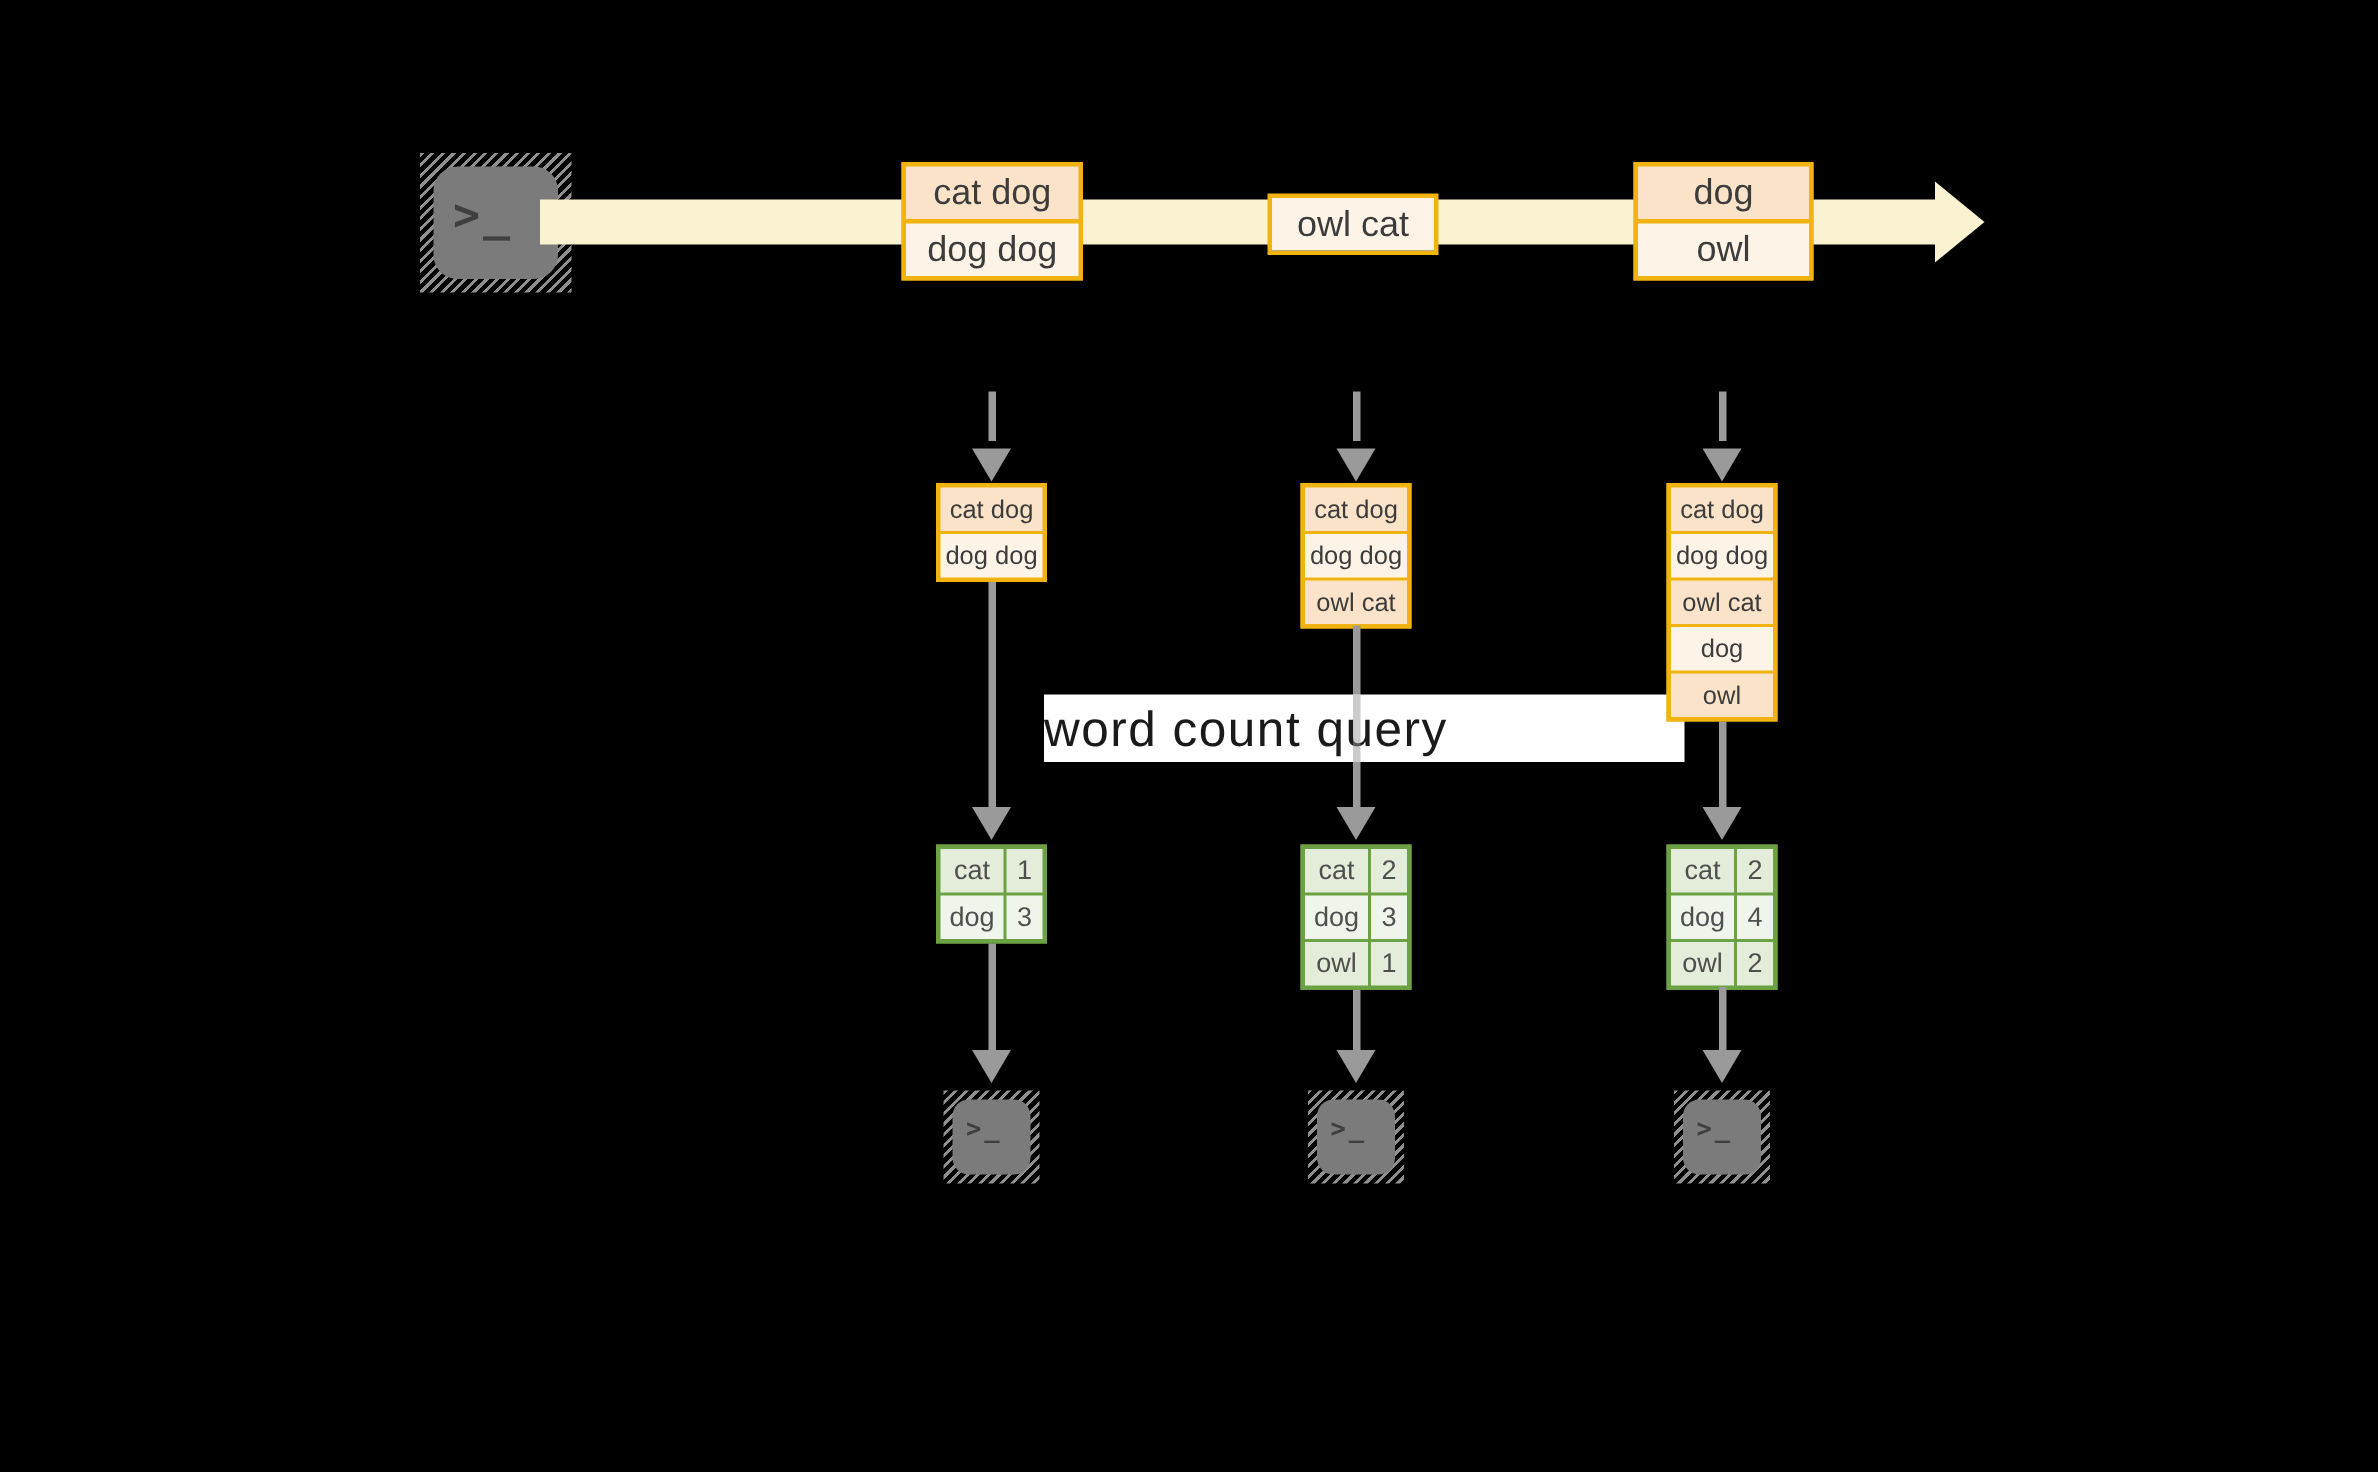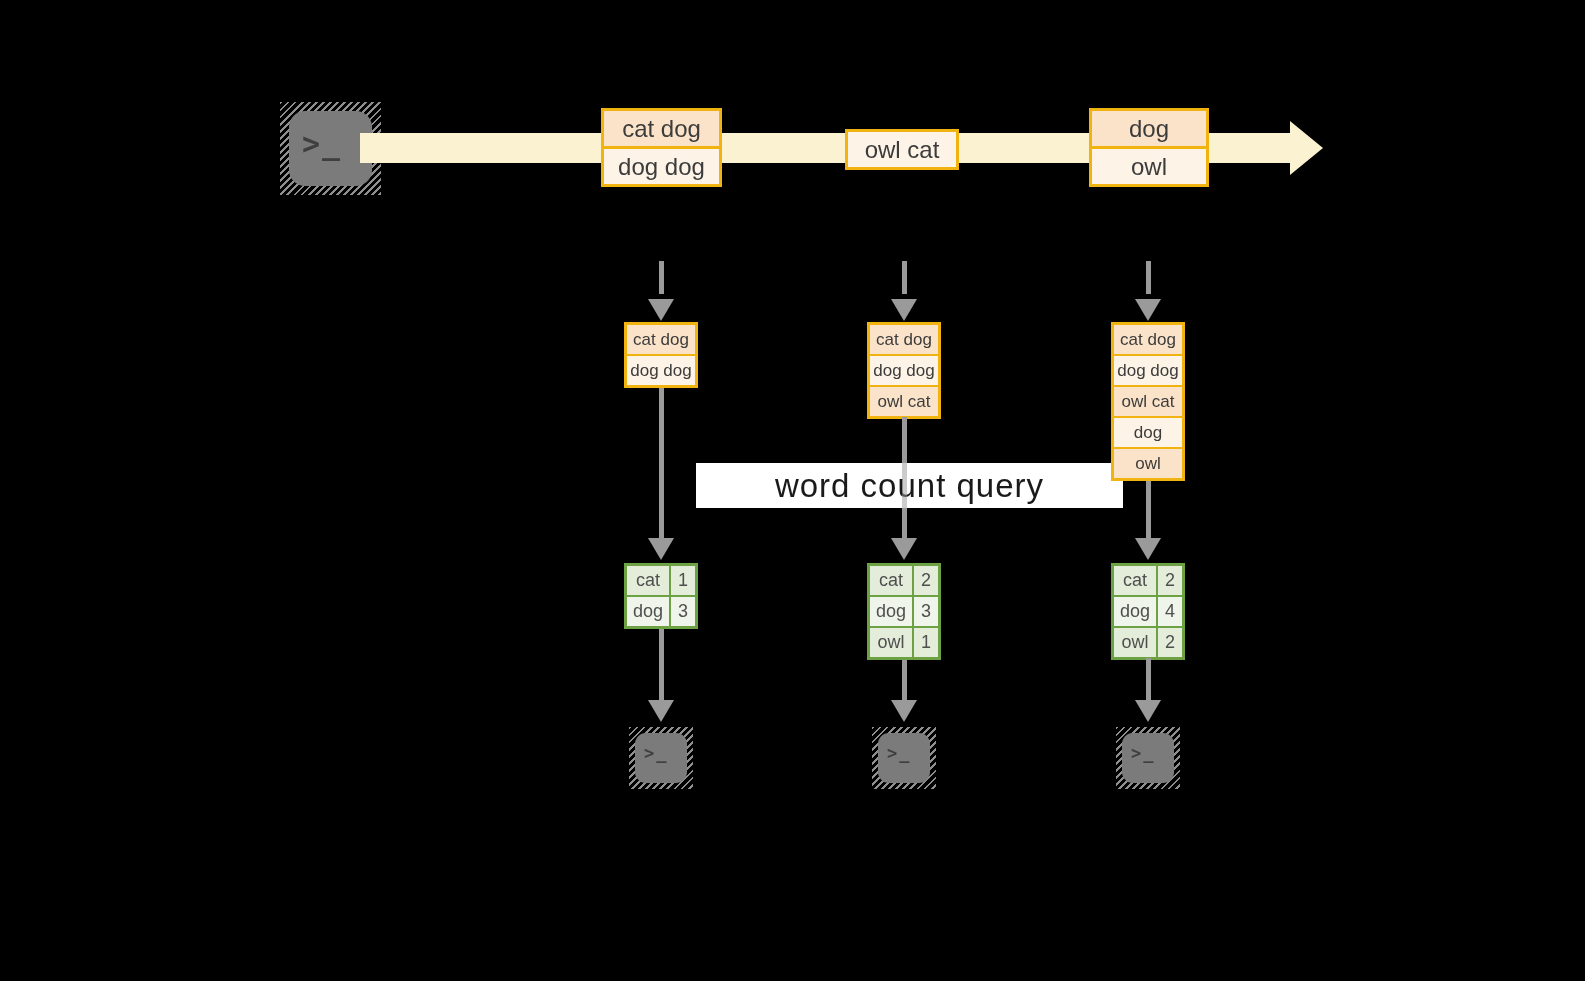--- a/index.html
+++ b/index.html
@@ -88,21 +88,21 @@
   .stem{position:absolute;width:5px;background:var(--gray);}
   .ahead{
     position:absolute;width:0;height:0;
     border-left:13px solid transparent;border-right:13px solid transparent;
     border-top:22px solid var(--gray);
   }
 
   
   #banner{
     left:696px;top:463px;width:427px;height:45px;background:#fff;z-index:5;
-    display:flex;align-items:center;justify-content:center;
+    display:flex;align-items:center;justify-content:flex-start;
   }
   #banner .label{
     font-size:33px;font-weight:300;color:#1a1a1a;letter-spacing:1px;white-space:nowrap;
   }
   #banner-line{left:902px;top:463px;width:5px;height:45px;background:rgba(154,154,154,0.5);z-index:6;}
 
   
   .counts{
     position:absolute;width:74px;border:3px solid var(--green);background:var(--green);
     display:grid;grid-template-columns:42px 24px;grid-auto-rows:29px;gap:2px;

